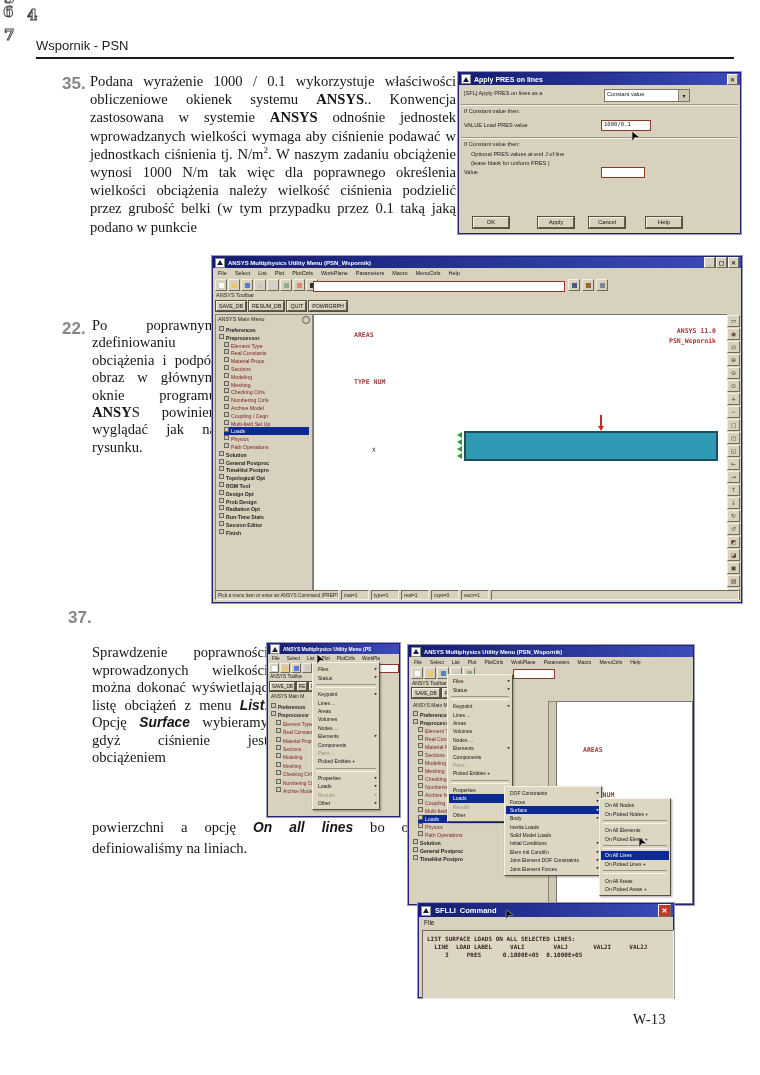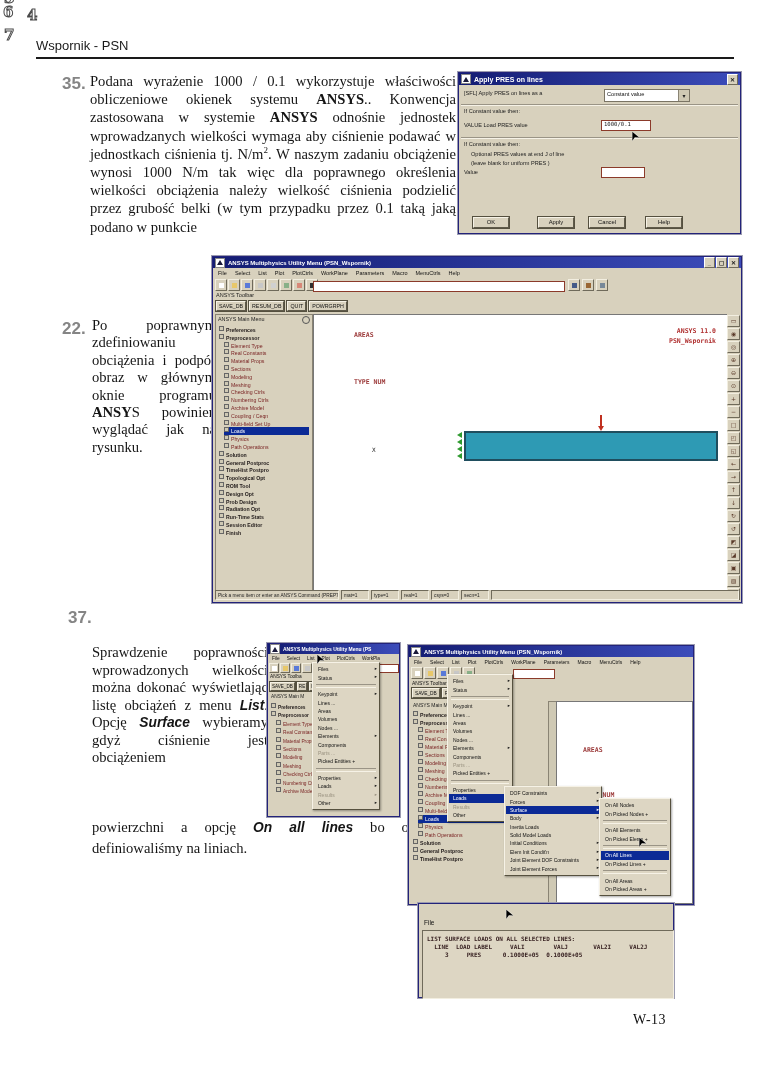--- a/index.html
+++ b/index.html
@@ -513,20 +513,28 @@
         <div class="mi sel">On All Lines</div>
         <div class="mi">On Picked Lines +</div>
         <div class="mi sep"></div>
         <div class="mi">On All Areas</div>
         <div class="mi">On Picked Areas +</div>
     </div>
     <span class="cursor" style="left:227px;top:190px;">➤</span>
   </div>
 
   <div class="win sflli">
+    <div class="tbar">
+      <span class="alogo"></span>
+      <span>SFLLI</span>
+      <span>Command</span>
+      <span class="wctl">
+          <span class="wbtn wx xbtn">✕</span>
+        </span>
+    </div>
     <div class="menur">
       <span class="mb">File</span>
     </div>
     <div class="out">
       <div class="ln">LIST SURFACE LOADS ON ALL SELECTED LINES:</div>
         <div class="ln"></div>
         <div class="ln">  LINE  LOAD LABEL     VALI        VALJ       VAL2I     VAL2J</div>
         <div class="ln">     3     PRES      0.1000E+05  0.1000E+05</div>
     </div>
     <span class="cursor" style="left:84px;top:4px;">➤</span>

